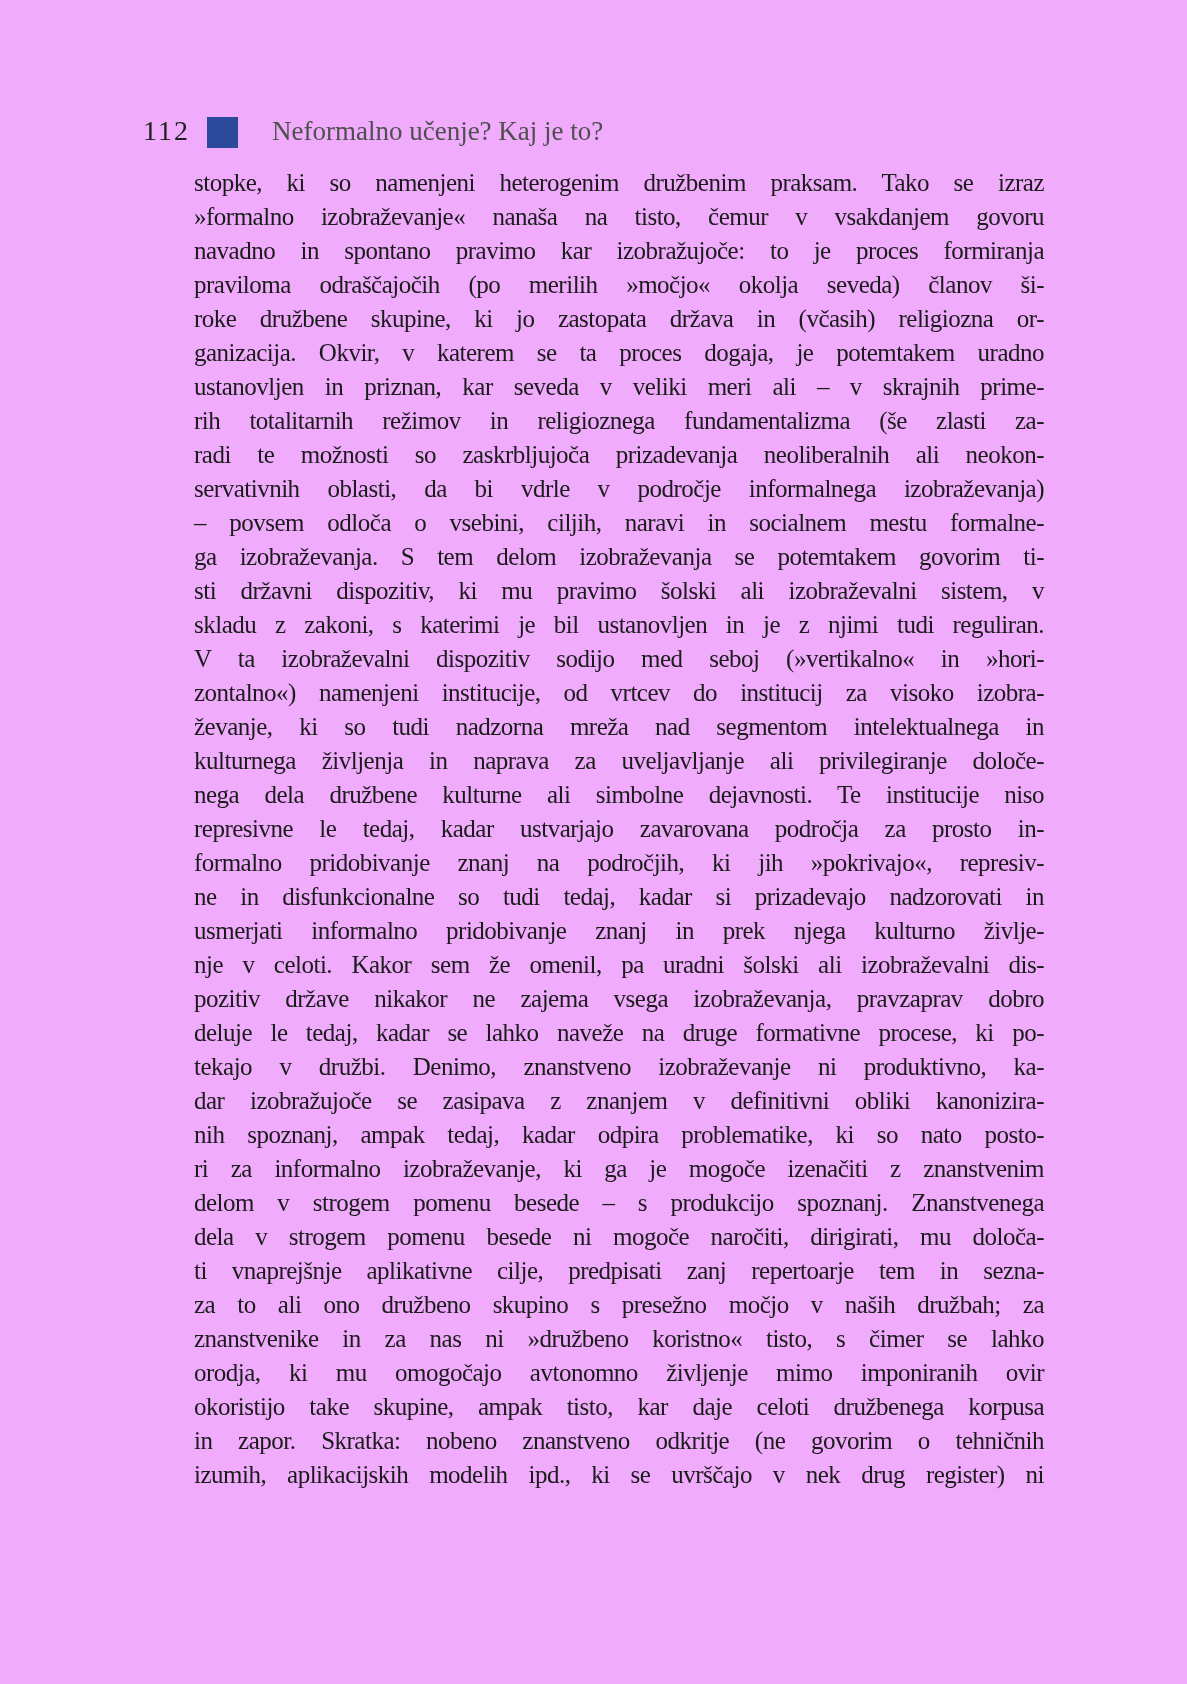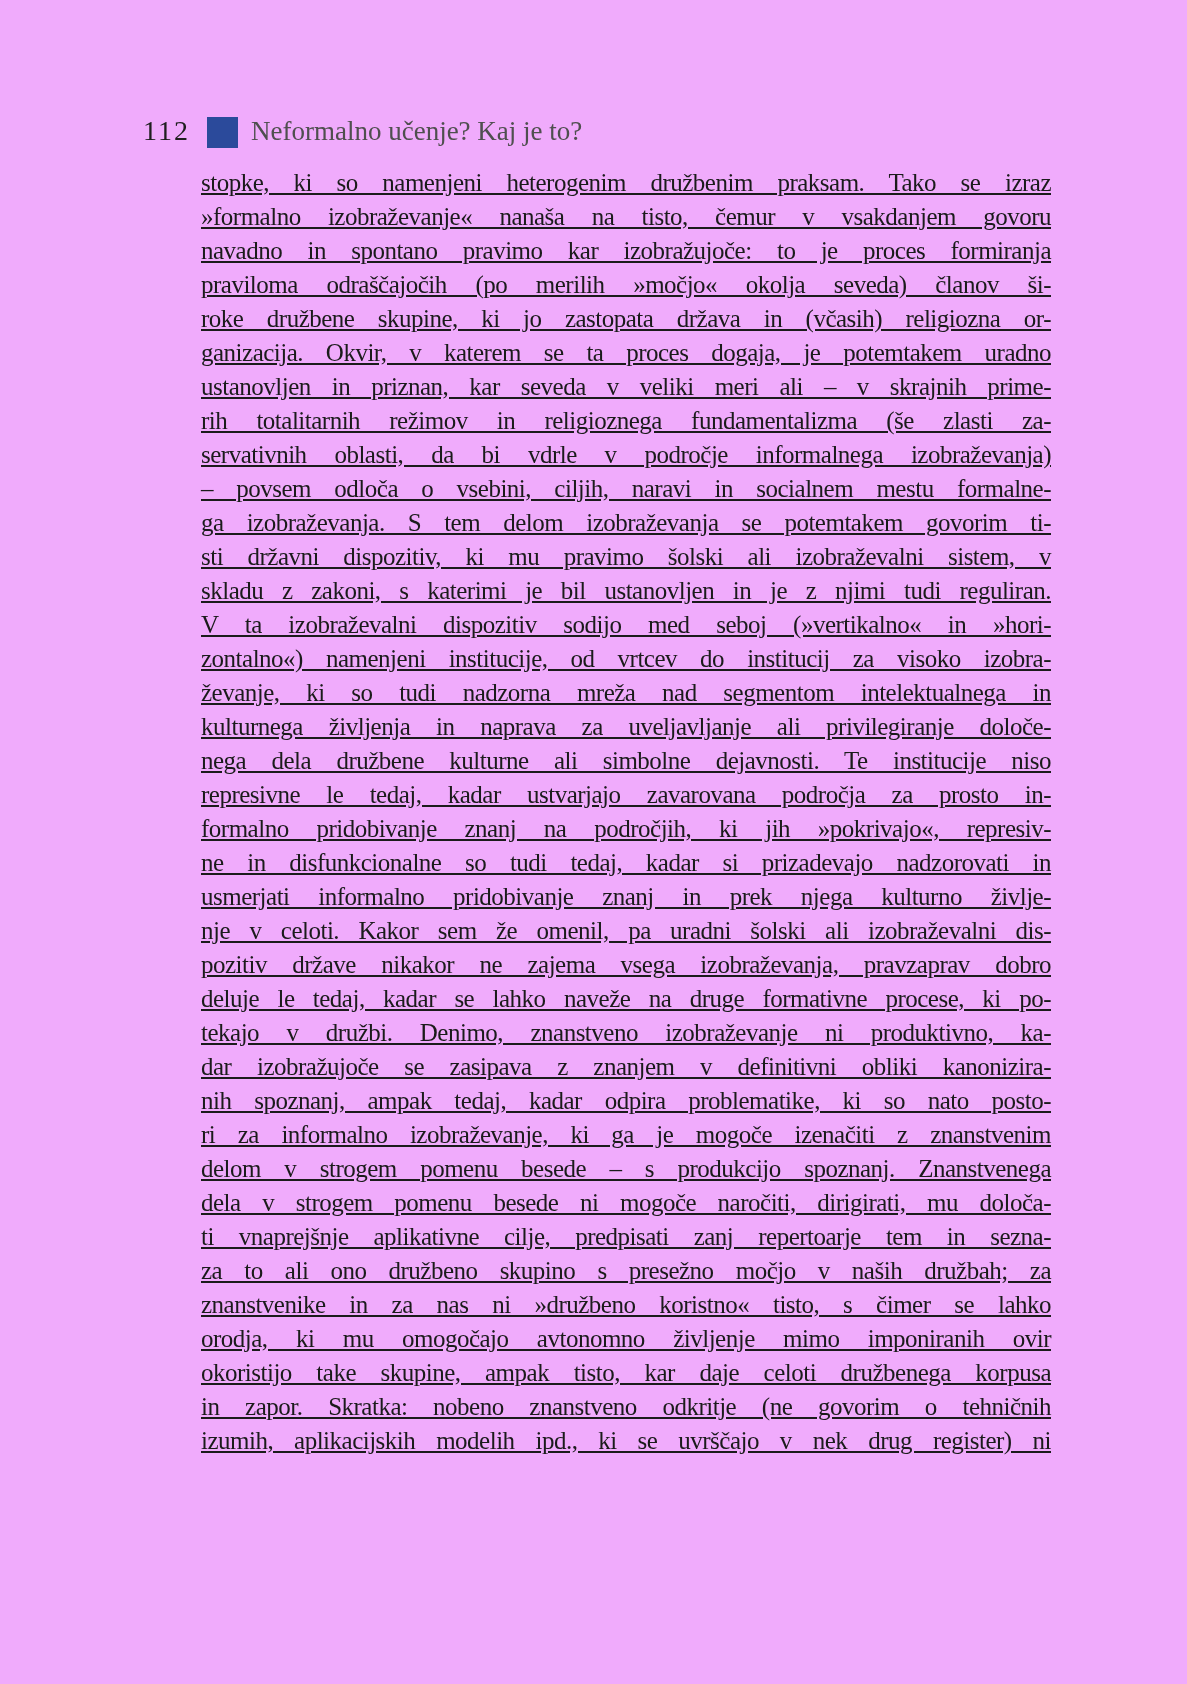--- a/index.html
+++ b/index.html
@@ -38,27 +38,27 @@
     height: 31px;
     margin-left: 17px;
     margin-right: 13px;
     margin-top: 2px;
   }
   .header-title {
     font-size: 27px;
     color: #4f4f4f;
     line-height: 1;
     white-space: nowrap;
+    margin-left: 21px;
   }
   .body-text {
     position: absolute;
-    left: 201px;
+    left: 194px;
     top: 166px;
     width: 850px;
-    text-decoration: underline;
   }
   .body-text .line {
     font-size: 25px;
     line-height: 34px;
     letter-spacing: -0.02em;
     text-align: justify;
     text-align-last: justify;
     white-space: normal;
     color: #1b1b1b;
   }
@@ -76,20 +76,21 @@
 
   <div class="body-text">
       <div class="line">stopke, ki so namenjeni heterogenim družbenim praksam. Tako se izraz</div>
       <div class="line">»formalno izobraževanje« nanaša na tisto, čemur v vsakdanjem govoru</div>
       <div class="line">navadno in spontano pravimo kar izobražujoče: to je proces formiranja</div>
       <div class="line">praviloma odraščajočih (po merilih »močjo« okolja seveda) članov ši-</div>
       <div class="line">roke družbene skupine, ki jo zastopata država in (včasih) religiozna or-</div>
       <div class="line">ganizacija. Okvir, v katerem se ta proces dogaja, je potemtakem uradno</div>
       <div class="line">ustanovljen in priznan, kar seveda v veliki meri ali – v skrajnih prime-</div>
       <div class="line">rih totalitarnih režimov in religioznega fundamentalizma (še zlasti za-</div>
+      <div class="line">radi te možnosti so zaskrbljujoča prizadevanja neoliberalnih ali neokon-</div>
       <div class="line">servativnih oblasti, da bi vdrle v področje informalnega izobraževanja)</div>
       <div class="line">– povsem odloča o vsebini, ciljih, naravi in socialnem mestu formalne-</div>
       <div class="line">ga izobraževanja. S tem delom izobraževanja se potemtakem govorim ti-</div>
       <div class="line">sti državni dispozitiv, ki mu pravimo šolski ali izobraževalni sistem, v</div>
       <div class="line">skladu z zakoni, s katerimi je bil ustanovljen in je z njimi tudi reguliran.</div>
       <div class="line">V ta izobraževalni dispozitiv sodijo med seboj (»vertikalno« in »hori-</div>
       <div class="line">zontalno«) namenjeni institucije, od vrtcev do institucij za visoko izobra-</div>
       <div class="line">ževanje, ki so tudi nadzorna mreža nad segmentom intelektualnega in</div>
       <div class="line">kulturnega življenja in naprava za uveljavljanje ali privilegiranje določe-</div>
       <div class="line">nega dela družbene kulturne ali simbolne dejavnosti. Te institucije niso</div>

